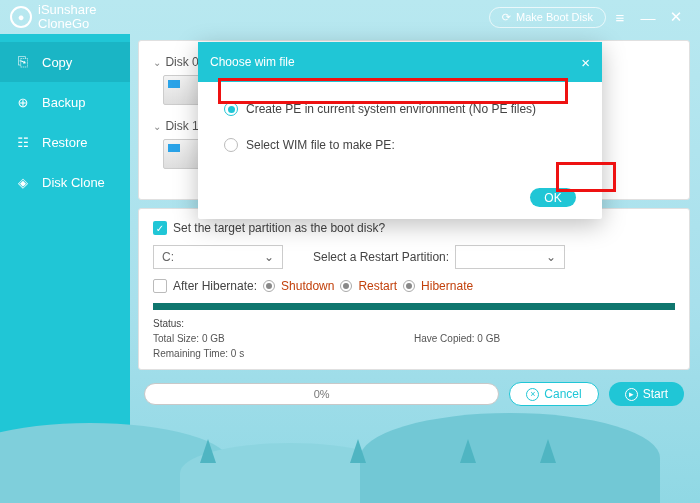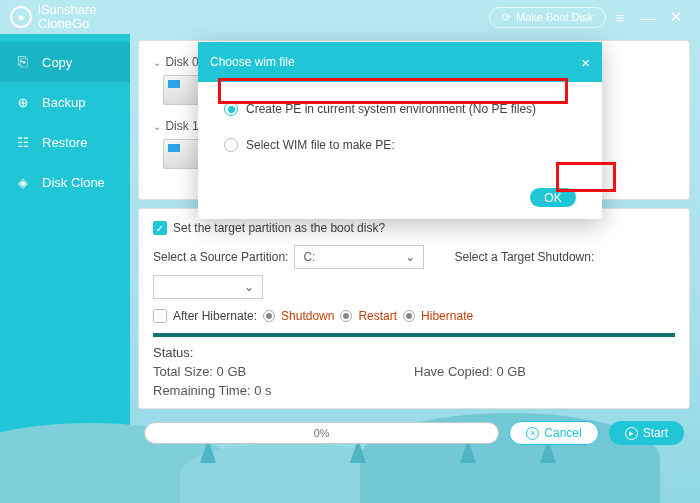--- a/index.html
+++ b/index.html
@@ -32,21 +32,21 @@
 .diskIcon{width:46px;height:30px;background:linear-gradient(180deg,#f4f4f4,#dedede);border:1px solid #ccc;border-radius:2px;position:relative}
 .diskIcon::after{content:"";position:absolute;left:4px;top:4px;width:12px;height:8px;background:#2aa3e8}
 .diskIcon.sys::after{background:#2aa3e8}
 .optPanel{padding:12px 14px 10px;font-size:12px;color:#444}
 .row{display:flex;align-items:center;gap:6px;margin-bottom:10px;flex-wrap:wrap}
 .chk{width:14px;height:14px;background:#20c6d6;display:flex;align-items:center;justify-content:center;color:#fff;font-size:10px;border-radius:2px}
 .chkEmpty{width:14px;height:14px;border:1px solid #bbb;border-radius:2px}
 .sel{border:1px solid #ccc;height:24px;width:130px;padding:0 8px;font-size:12px;display:flex;align-items:center;justify-content:space-between;color:#666}
 .radio{width:12px;height:12px;border:1px solid #aaa;border-radius:50%;display:inline-flex;align-items:center;justify-content:center}
 .radio.on::after{content:"";width:6px;height:6px;background:#888;border-radius:50%}
-.statusBlock{border-top:4px solid #0f766e;padding-top:8px;display:grid;grid-template-columns:1fr 1fr;row-gap:4px;font-size:13px;color:#555}
+.statusBlock{border-top:7px solid #0f766e;padding-top:8px;display:grid;grid-template-columns:1fr 1fr;row-gap:4px;font-size:10px;color:#555}
 .statusTitle{grid-column:1/3;font-weight:500;color:#444}
 .bottomBar{display:flex;align-items:center;gap:10px;padding:4px 6px}
 .progress{flex:1;height:22px;border:1px solid #c8c8c8;border-radius:12px;background:#fff;display:flex;align-items:center;justify-content:center;font-size:11px;color:#777}
 .pillBtn{height:24px;border-radius:12px;padding:0 16px;font-size:12px;display:flex;align-items:center;gap:5px;cursor:pointer}
 .pillCancel{background:#fff;border:1px solid #20c6d6;color:#20c6d6}
 .pillStart{background:#20c6d6;color:#fff}
 .circ{width:13px;height:13px;border:1px solid currentColor;border-radius:50%;display:flex;align-items:center;justify-content:center;font-size:9px}
 
 .dialog{position:absolute;left:68px;top:8px;width:404px;background:#fff;box-shadow:0 6px 24px rgba(0,0,0,.25);z-index:50;border-radius:2px}
 .dlgTitle{background:#20c6d6;color:#fff;height:40px;display:flex;align-items:center;padding:0 12px;font-size:12px;justify-content:space-between}
@@ -129,26 +129,25 @@
           <div class="diskIcon"></div>
         </div>
     </div>
 
     <div class="panel optPanel">
       <div class="row">
         <span class="chk">✓</span>
         <span>Set the target partition as the boot disk?</span>
       </div>
       <div class="row">
-        <span>Select a Source Partition:</span>
         <div class="sel">
             <span>C:</span>
             <span>⌄</span>
           </div>
-        <span style="margin-left:24px">Select a Target Shutdown:</span>
+        <span style="margin-left:24px">Select a Restart Partition:</span>
         <div class="sel" style="width:110px">
             <span></span>
             <span>⌄</span>
           </div>
       </div>
       <div class="row">
         <span class="chkEmpty"></span>
         <span>After Hibernate:</span>
         <span class="radio on"></span>
           <span class="lbl">Shutdown</span>

